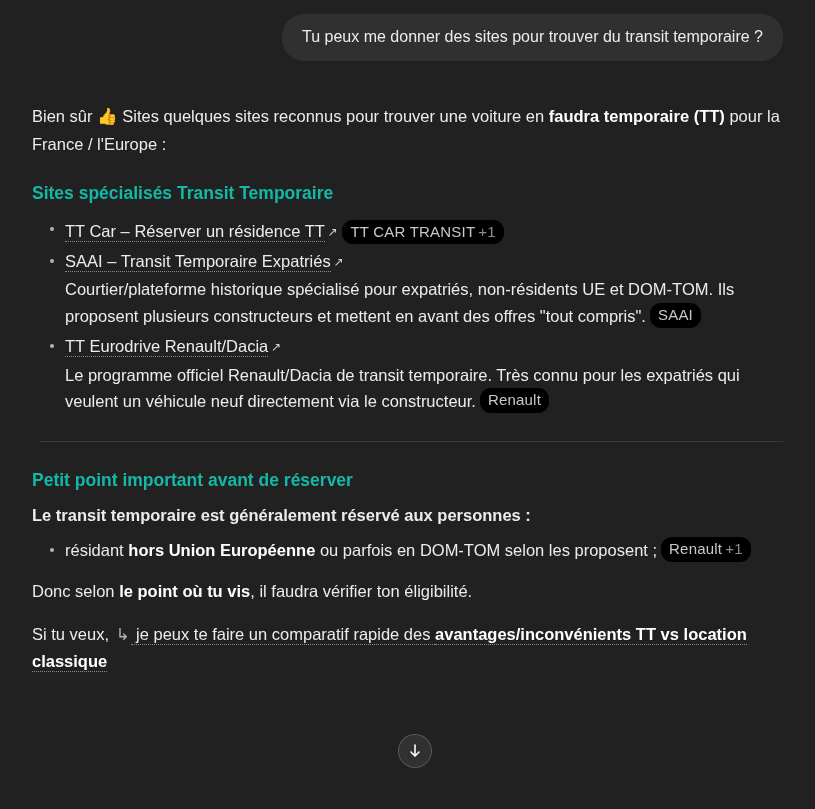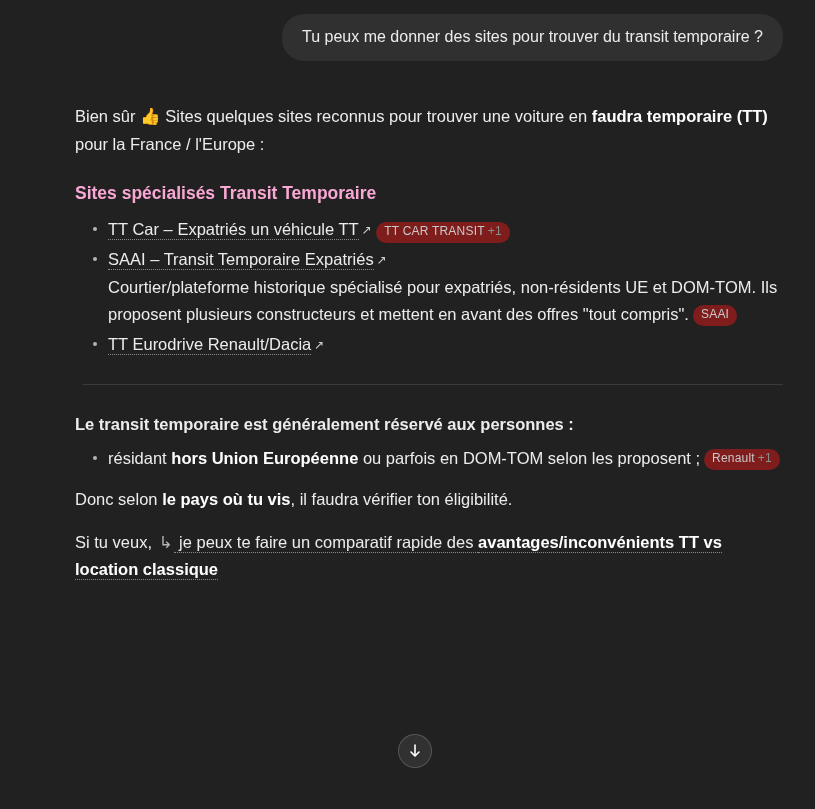--- a/index.html
+++ b/index.html
@@ -16,21 +16,20 @@
     font-family: "Liberation Sans", sans-serif;
     color: #ececec;
     -webkit-font-smoothing: antialiased;
   }
 
   .conversation {
     position: relative;
     width: 815px;
     height: 809px;
     overflow: hidden;
-    padding-left: 43px;
   }
 
   
   .user-turn {
     display: flex;
     justify-content: flex-end;
     padding: 14px 32px 0 32px;
   }
   .user-bubble {
     background: #303030;
@@ -57,21 +56,21 @@
   }
   p.para + p.para { margin-top: 16px; }
 
   .emoji { font-family: "DejaVu Sans", sans-serif; }
 
   h3.section-heading {
     font-size: 17.5px;
     font-weight: bold;
     line-height: 1.4;
     margin: 24px 0 10px 0;
-    color: #f9a8d4;
+    color: #14b8a6;
   }
 
   ul.bullets {
     list-style: none;
     margin: 0;
     padding: 0;
   }
   ul.bullets > li {
     position: relative;
     padding-left: 33px;
@@ -108,24 +107,24 @@
   .site-desc {
     display: block;
     margin-top: 2px;
     color: #ececec;
     font-size: 16.5px;
     line-height: 1.62;
   }
 
   .chip {
     display: inline-block;
-    background: #7f1d1d;
+    background: #000000;
     border-radius: 11px;
     padding: 2px 8px 3px 8px;
-    font-size: 12px;
+    font-size: 15px;
     letter-spacing: 0.2px;
     color: #c8c8c8;
     vertical-align: 2px;
     margin-left: 4px;
     white-space: nowrap;
     line-height: 1.3;
   }
   .chip.standalone { margin-left: 0; margin-top: 4px; vertical-align: baseline; }
   .chip .chip-more { color: #8e8e8e; margin-left: 3px; }
 
@@ -175,47 +174,49 @@
 
   <div class="assistant-turn">
 
     <p class="para"><span>Bien sûr </span><span class="emoji">👍</span><span> Sites quelques sites reconnus pour trouver une voiture en </span><strong>faudra temporaire (TT)</strong><span> pour la France / l'Europe :</span></p>
 
     <h3 class="section-heading">Sites spécialisés Transit Temporaire</h3>
 
     <ul class="bullets">
 
       <li>
-        <a class="site-link" href="#">TT Car – Expatriés un véhicule TT</a><span class="ext-arrow">↗</span>
+        <a class="site-link" href="#">TT Car – Réserver un résidence TT</a><span class="ext-arrow">↗</span>
         <span class="chip standalone"><span>TT CAR TRANSIT</span><span class="chip-more">+1</span></span>
       </li>
 
       <li>
         <a class="site-link" href="#">SAAI – Transit Temporaire Expatriés</a><span class="ext-arrow">↗</span>
         <span class="site-desc"><span>Courtier/plateforme historique spécialisé pour expatriés, non-résidents UE et DOM-TOM. Ils proposent plusieurs constructeurs et mettent en avant des offres "tout compris".</span><span class="chip"><span>SAAI</span></span></span>
       </li>
 
       <li>
         <a class="site-link" href="#">TT Eurodrive Renault/Dacia</a><span class="ext-arrow">↗</span>
+        <span class="site-desc"><span>Le programme officiel Renault/Dacia de transit temporaire. Très connu pour les expatriés qui veulent un véhicule neuf directement via le constructeur.</span><span class="chip"><span>Renault</span></span></span>
       </li>
 
 
     </ul>
 
     <hr class="divider">
 
+    <h3 class="section-heading" style="margin-top:0;">Petit point important avant de réserver</h3>
 
     <p class="para" style="margin-bottom:8px;font-weight:bold;">Le transit temporaire est généralement réservé aux personnes :</p>
 
     <ul class="bullets">
       <li><span>résidant </span><strong>hors Union Européenne</strong><span> ou parfois en DOM-TOM selon les proposent ;</span><span class="chip"><span>Renault</span><span class="chip-more">+1</span></span>
       </li>
     </ul>
 
-    <p class="para" style="margin-top:14px;"><span>Donc selon </span><strong>le pays où tu vis</strong><span>, il faudra vérifier ton éligibilité.</span></p>
+    <p class="para" style="margin-top:14px;"><span>Donc selon </span><strong>le point où tu vis</strong><span>, il faudra vérifier ton éligibilité.</span></p>
 
     <p class="para" style="margin-top:16px;"><span>Si tu veux, </span><span class="turn-arrow">↳</span><span class="inline-ref"> je peux te faire un comparatif rapide des </span><strong class="inline-ref">avantages/inconvénients TT vs location classique</strong></p>
 
   </div>
 
   <div class="scroll-down-btn" aria-label="Défiler vers le bas">
     <svg width="16" height="16" viewBox="0 0 16 16" aria-hidden="true">
       <path d="M8 2 L8 12.5" stroke="#ffffff" stroke-width="1.6" stroke-linecap="round" fill="none"></path>
       <path d="M4 9 L8 13 L12 9" stroke="#ffffff" stroke-width="1.6" stroke-linecap="round" stroke-linejoin="round" fill="none"></path>
     </svg>

